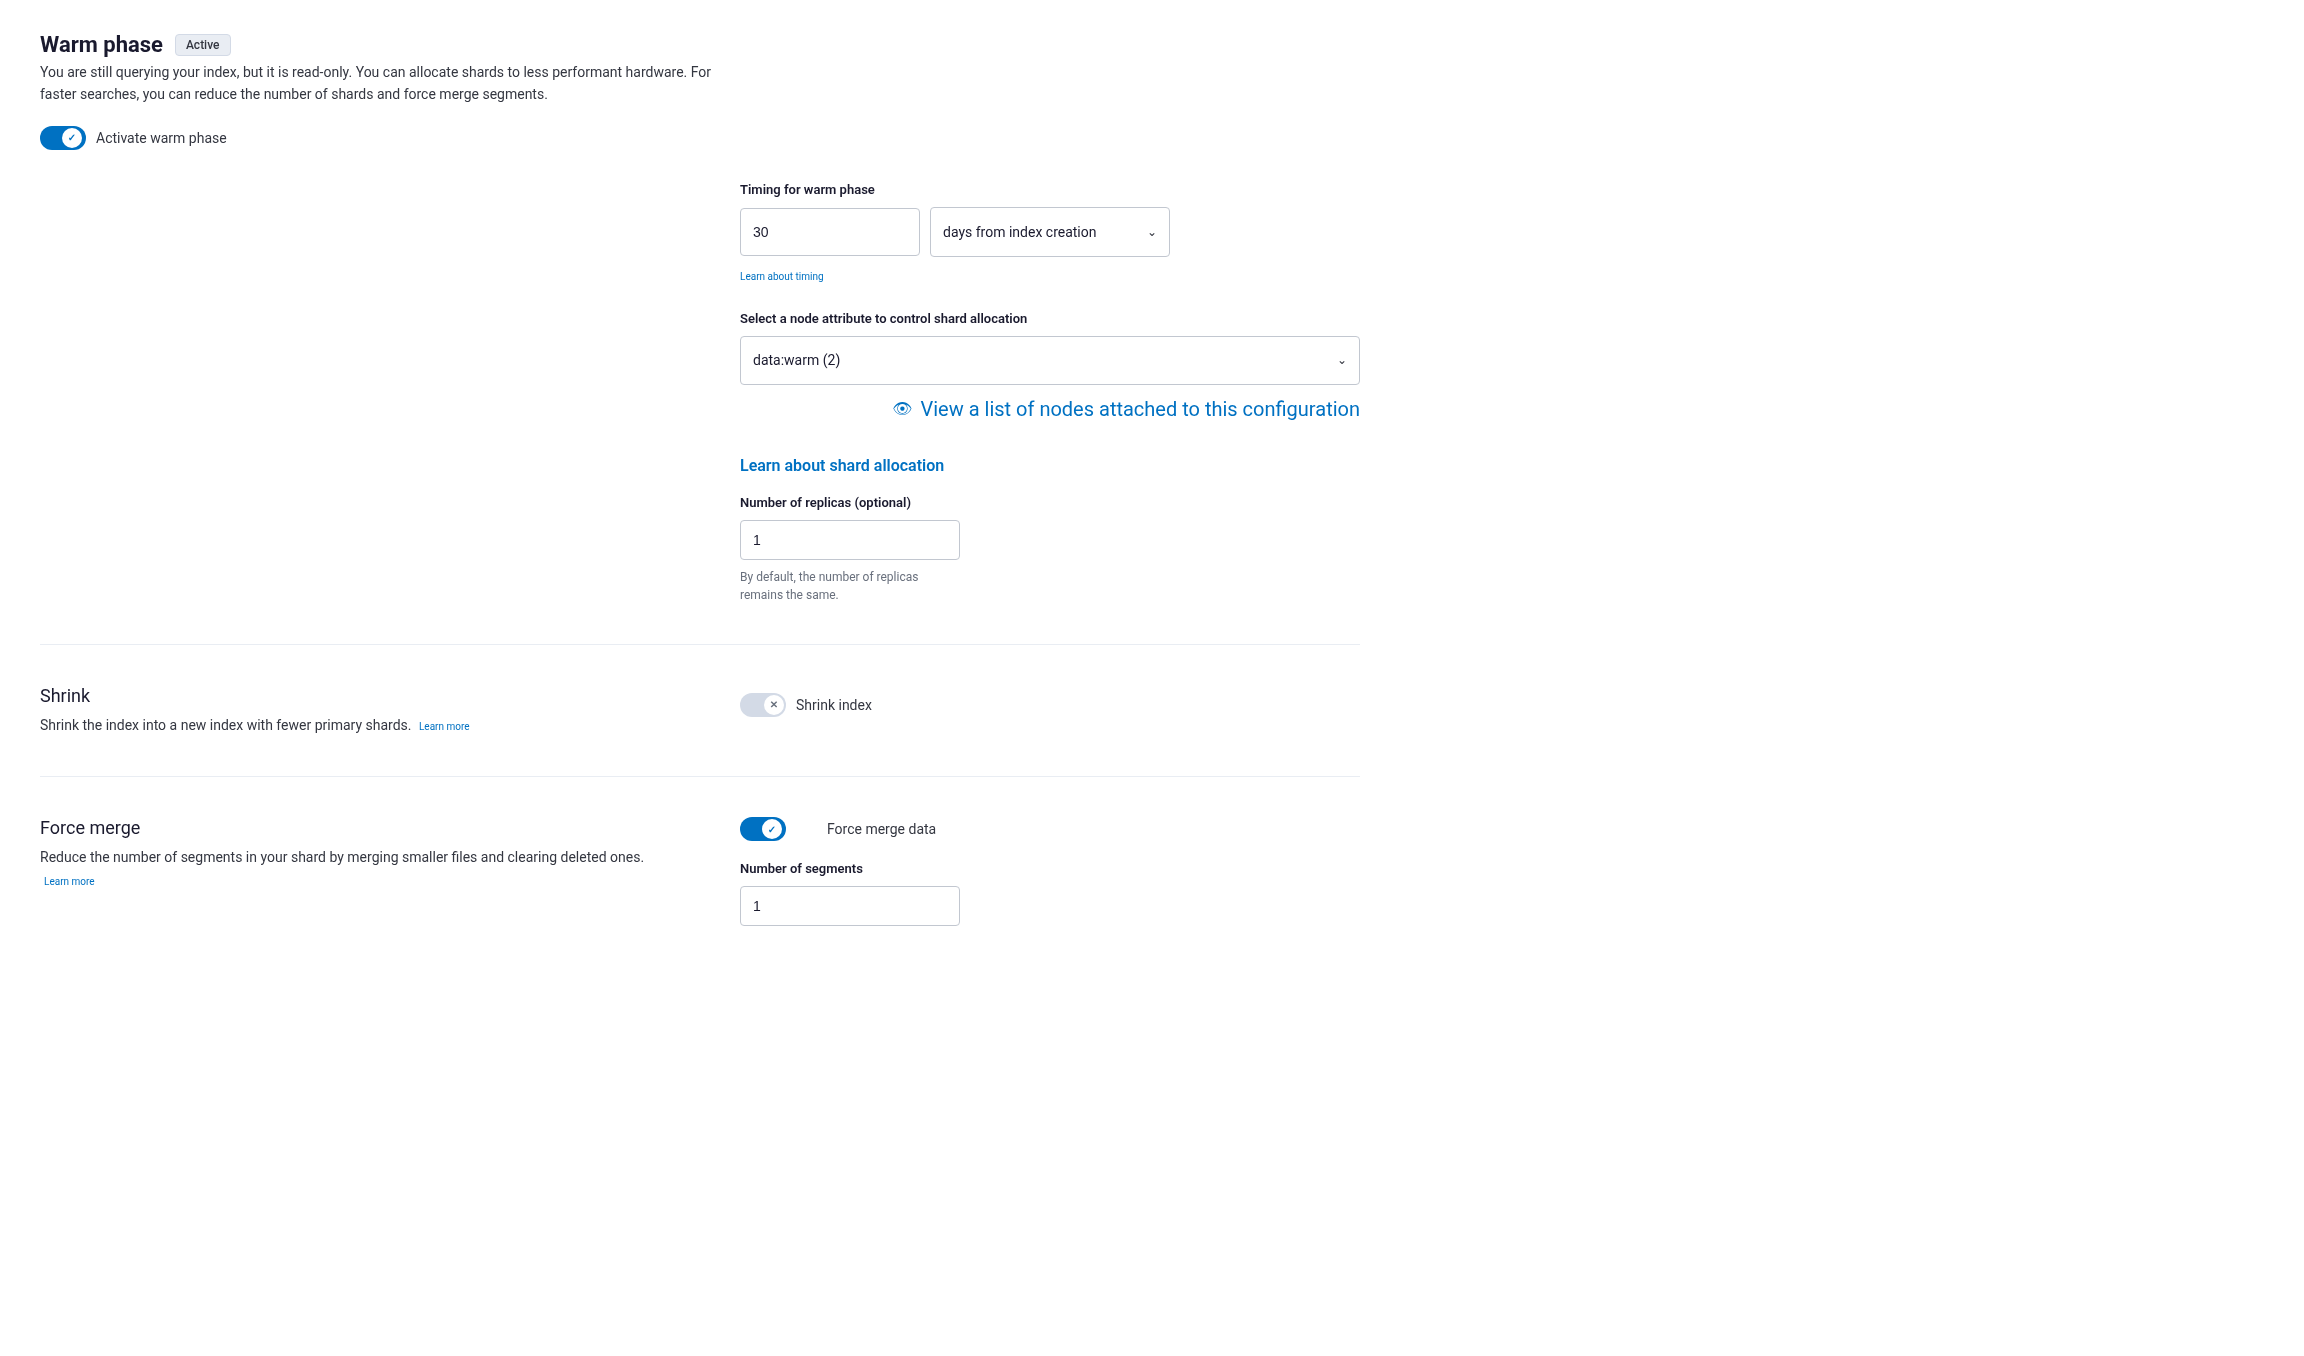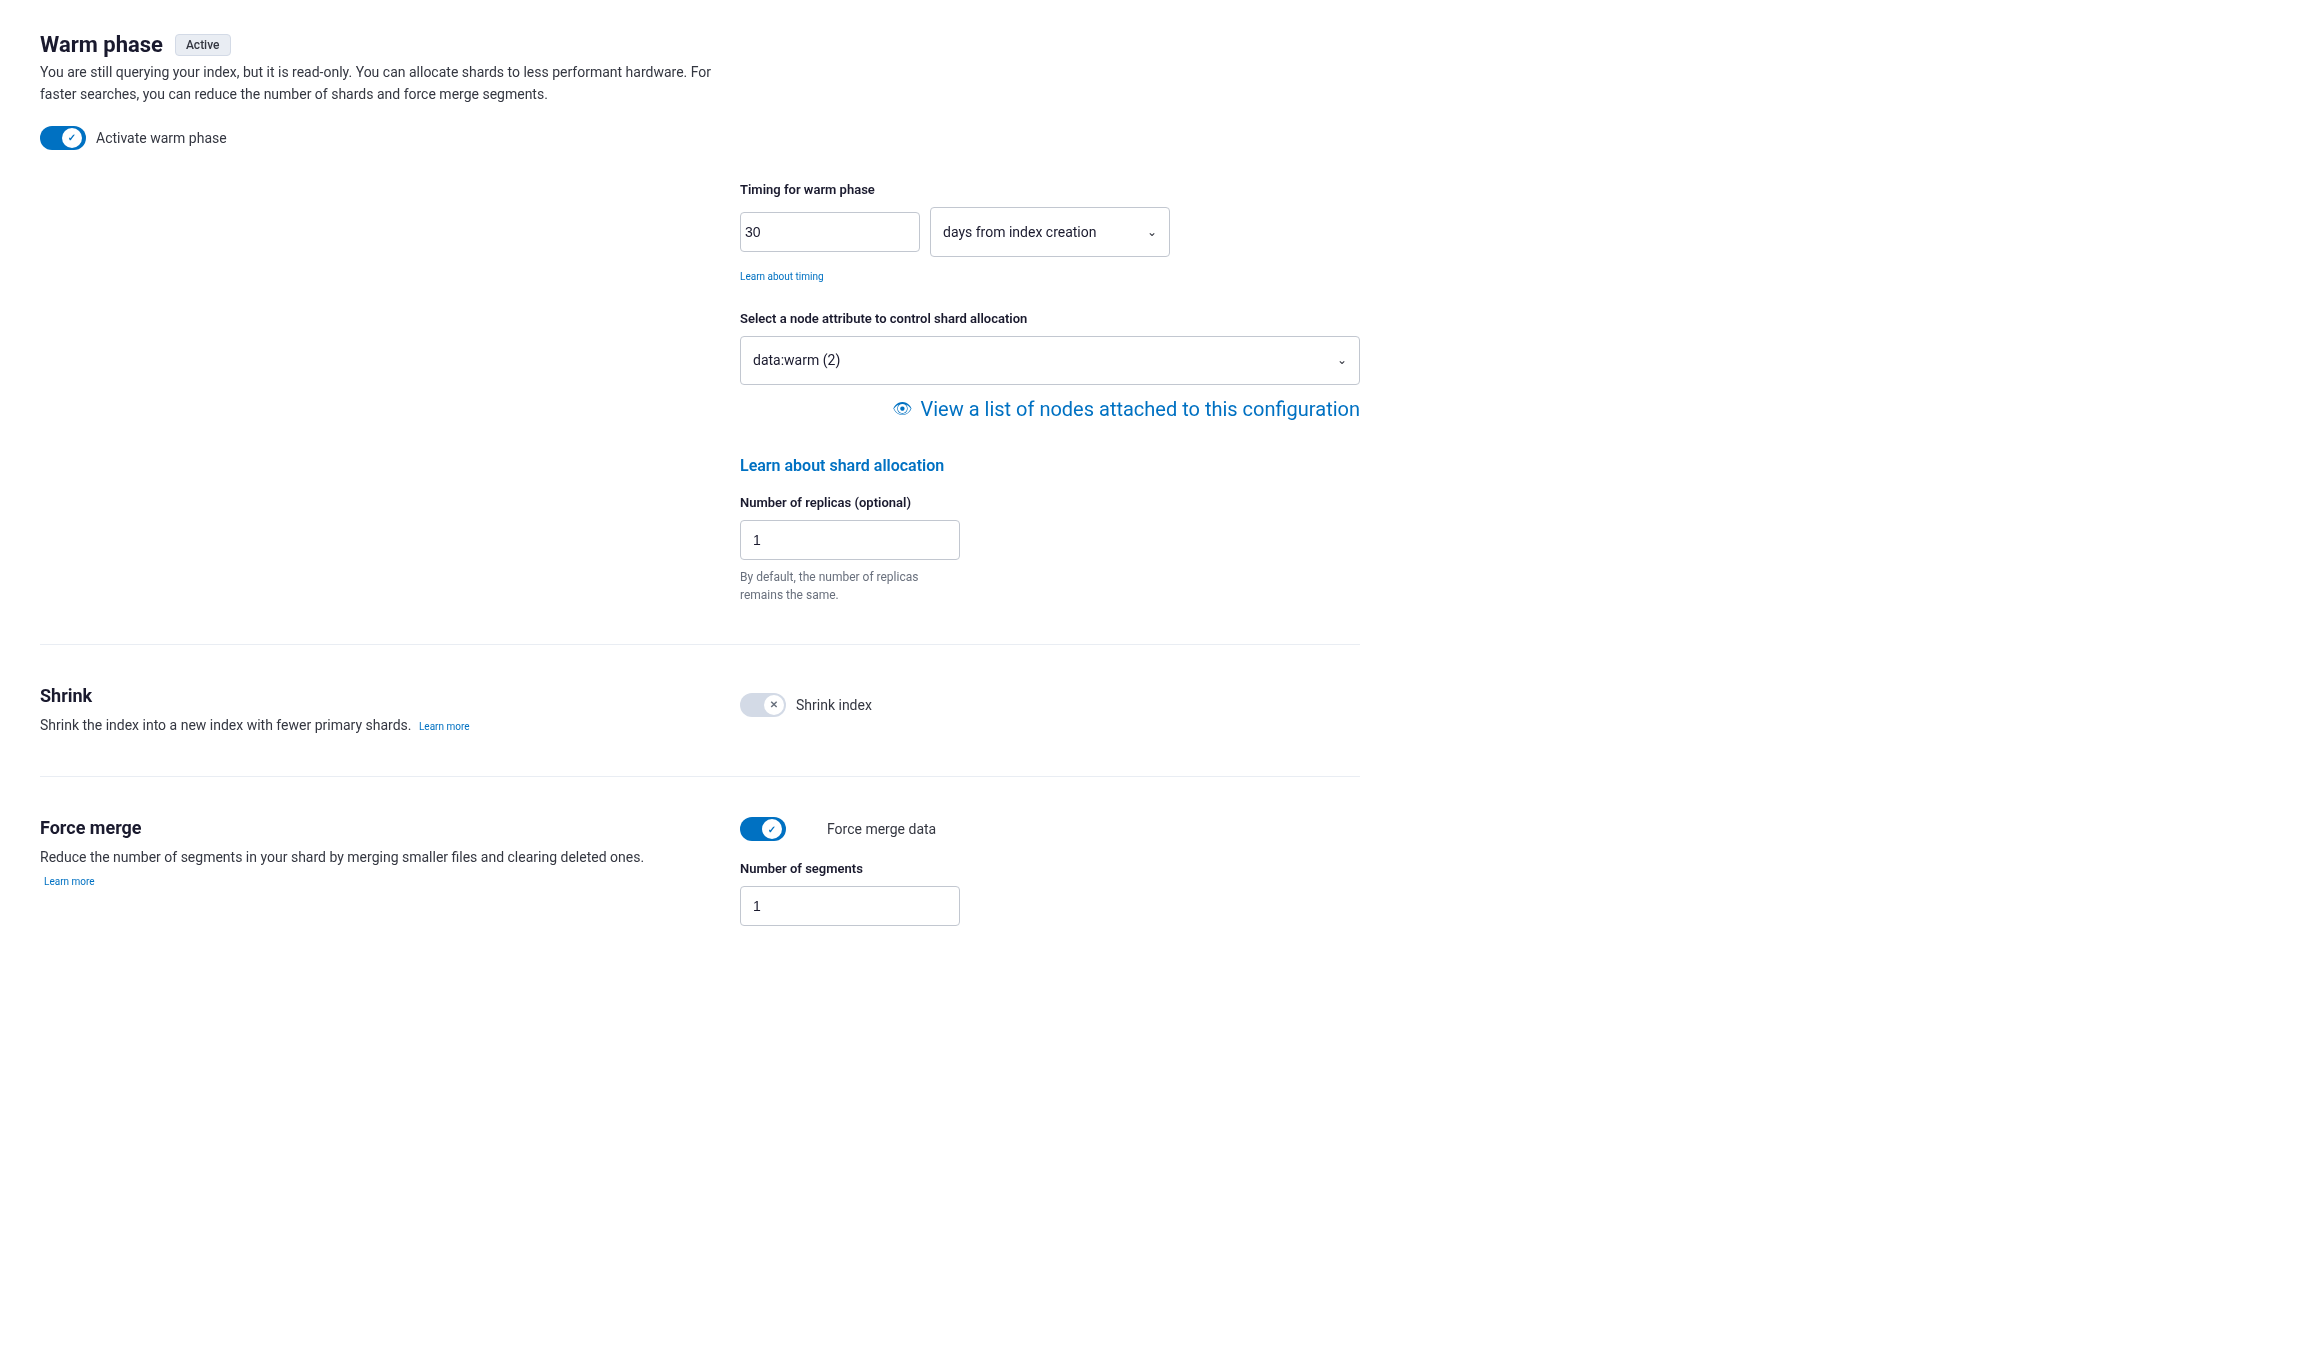--- a/index.html
+++ b/index.html
@@ -100,24 +100,24 @@
       margin-bottom: 10px;
     }
     .timing-row {
       display: flex;
       gap: 10px;
       align-items: center;
       margin-bottom: 10px;
     }
     .timing-input {
       width: 180px;
-      height: 40px;
+      height: 48px;
       border: 1px solid #c2c7d0;
       border-radius: 4px;
-      padding: 8px 4px;
+      padding: 8px 12px;
       font-size: 14px;
       color: #1a1a2e;
       outline: none;
     }
     .timing-dropdown {
       display: flex;
       align-items: center;
       justify-content: space-between;
       height: 32px;
       border: 1px solid #c2c7d0;
@@ -209,21 +209,21 @@
     }
 
     
     .section-divider {
       border: none;
       border-top: 1px solid #e9edf3;
       margin: 40px 0;
     }
     .section-title {
       font-size: 18px;
-      font-weight: 700;
+      font-weight: 400;
       color: #1a1a2e;
       margin-bottom: 8px;
     }
     .section-desc {
       font-size: 14px;
       color: #343741;
       line-height: 1.6;
     }
 
     .shrink-toggle-row {

